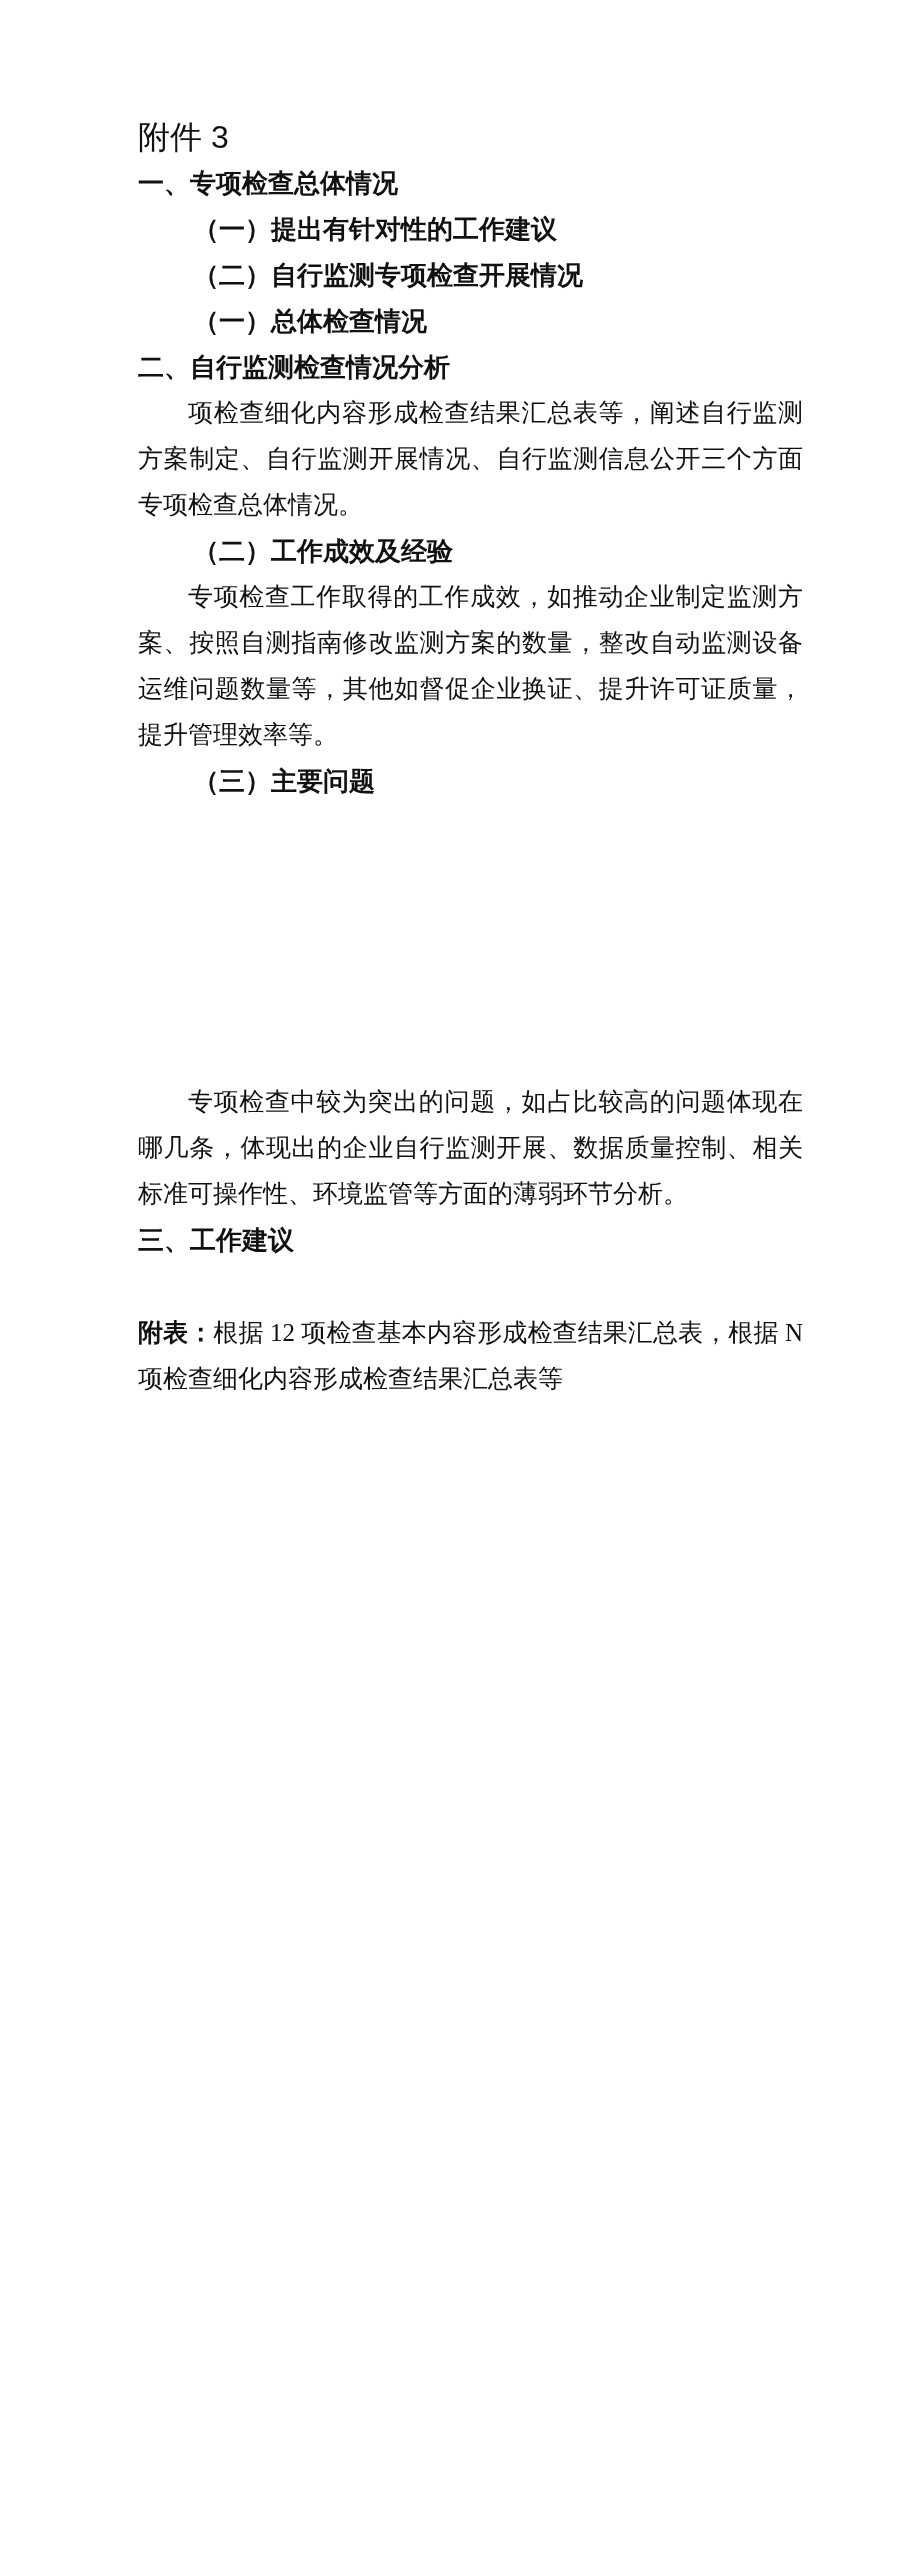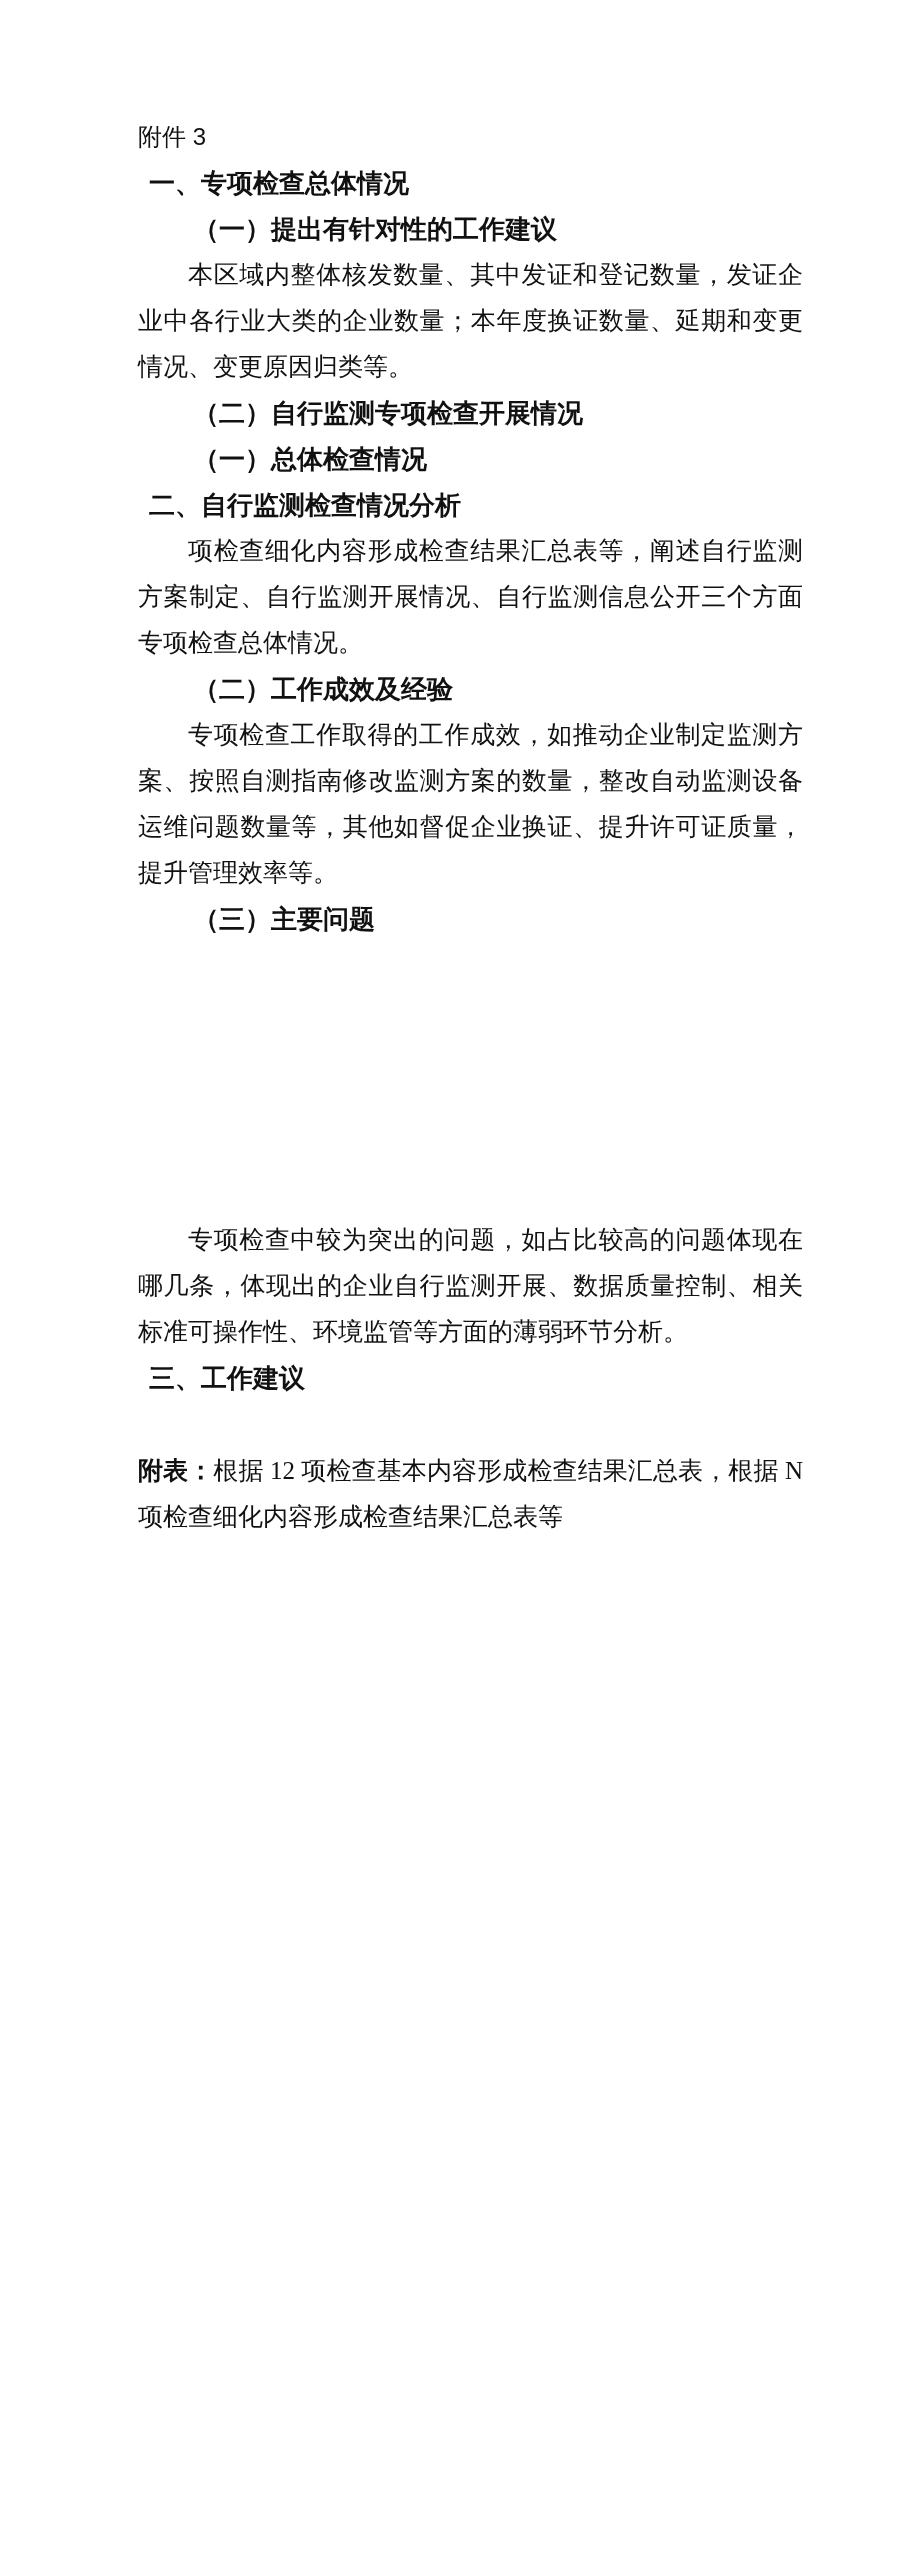--- a/index.html
+++ b/index.html
@@ -17,36 +17,35 @@
   }
   .content {
     padding: 114px 107px 0 138px;
   }
   .block {
     line-height: 46px;
     margin: 0;
   }
   .attachment-label {
     font-family: "Liberation Sans", "DejaVu Sans", sans-serif;
-    font-size: 24px;
+    font-size: 32px;
     font-weight: 500;
     text-align: left;
   }
   .doc-title {
     font-family: "Liberation Sans", "DejaVu Sans", sans-serif;
     font-size: 30px;
     font-weight: bold;
     text-align: center;
   }
   .h1 {
     font-family: "Liberation Sans", "DejaVu Sans", sans-serif;
     font-size: 26px;
     font-weight: bold;
     text-align: left;
-    margin-left: 11px;
   }
   .h1:first-of-type {
     margin-top: 54px;
   }
   .h2 {
     font-family: "Liberation Sans", "DejaVu Sans", sans-serif;
     font-size: 26px;
     font-weight: bold;
     padding-left: 55px;
   }
@@ -71,21 +70,20 @@
   }
 </style>
 </head>
 <body>
 
 <div class="page">
   <div class="content">
       <div class="block attachment-label">附件 3</div>
       <div class="block h1">一、专项检查总体情况</div>
       <div class="block h2">（一）提出有针对性的工作建议</div>
-      <div class="block p">本区域内整体核发数量、其中发证和登记数量，发证企业中各行业大类的企业数量；本年度换证数量、延期和变更情况、变更原因归类等。</div>
       <div class="block h2">（二）自行监测专项检查开展情况</div>
       <div class="block h2">（一）总体检查情况</div>
       <div class="block h1">二、自行监测检查情况分析</div>
       <div class="block p">项检查细化内容形成检查结果汇总表等，阐述自行监测方案制定、自行监测开展情况、自行监测信息公开三个方面专项检查总体情况。</div>
       <div class="block h2">（二）工作成效及经验</div>
       <div class="block p">专项检查工作取得的工作成效，如推动企业制定监测方案、按照自测指南修改监测方案的数量，整改自动监测设备运维问题数量等，其他如督促企业换证、提升许可证质量，提升管理效率等。</div>
       <div class="block h2">（三）主要问题</div>
       <div class="block spacer" style="height: 275px;"></div>
       <div class="block p">专项检查中较为突出的问题，如占比较高的问题体现在哪几条，体现出的企业自行监测开展、数据质量控制、相关标准可操作性、环境监管等方面的薄弱环节分析。</div>
       <div class="block h1">三、工作建议</div>

